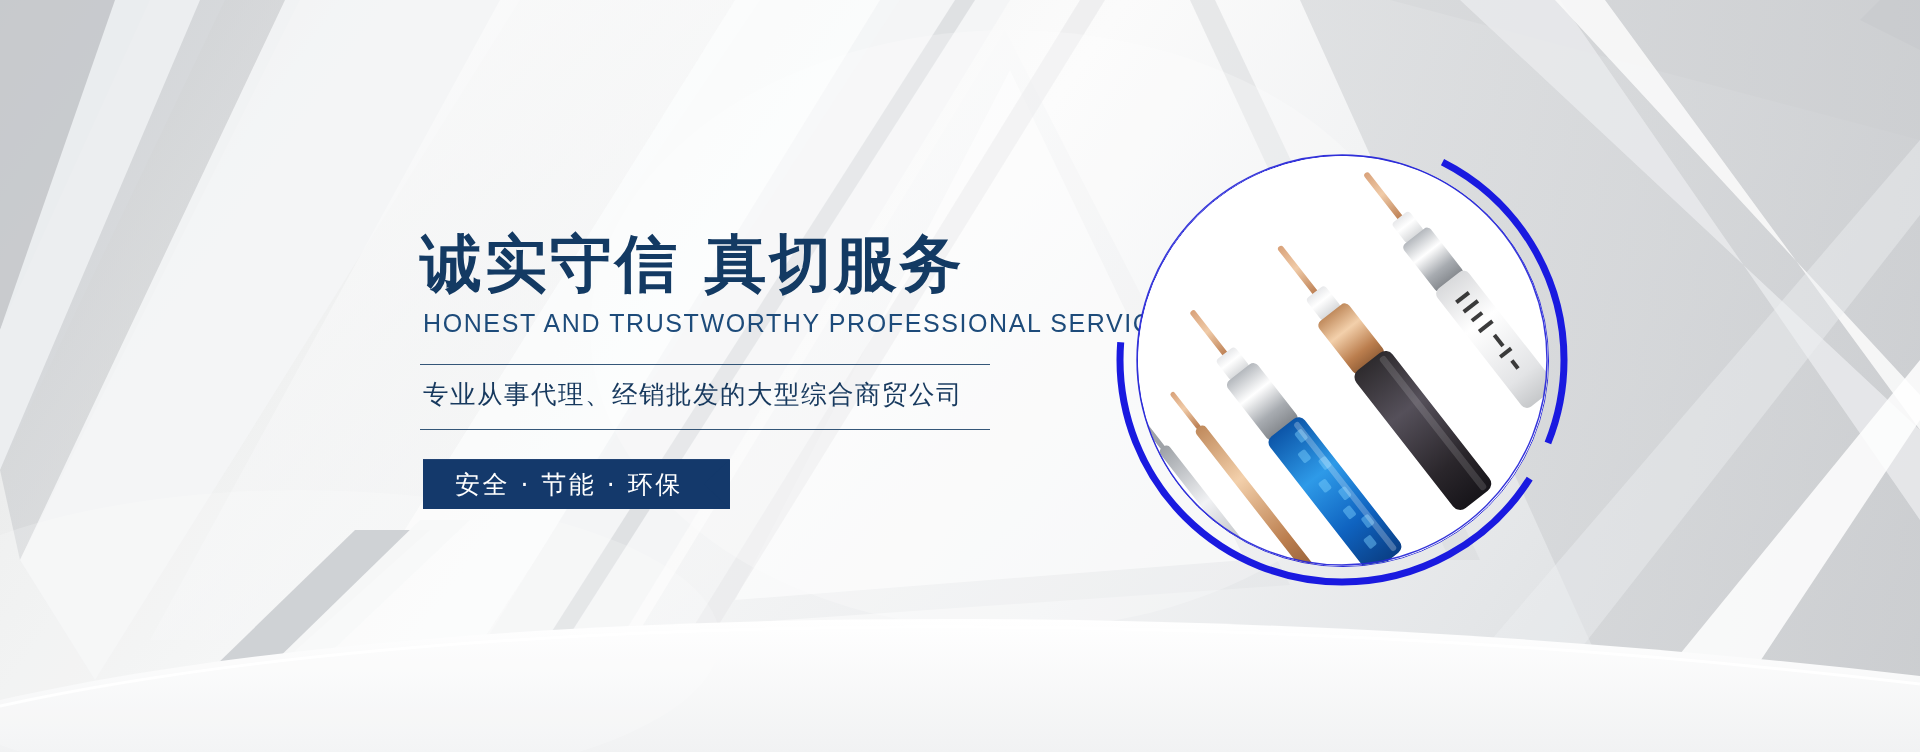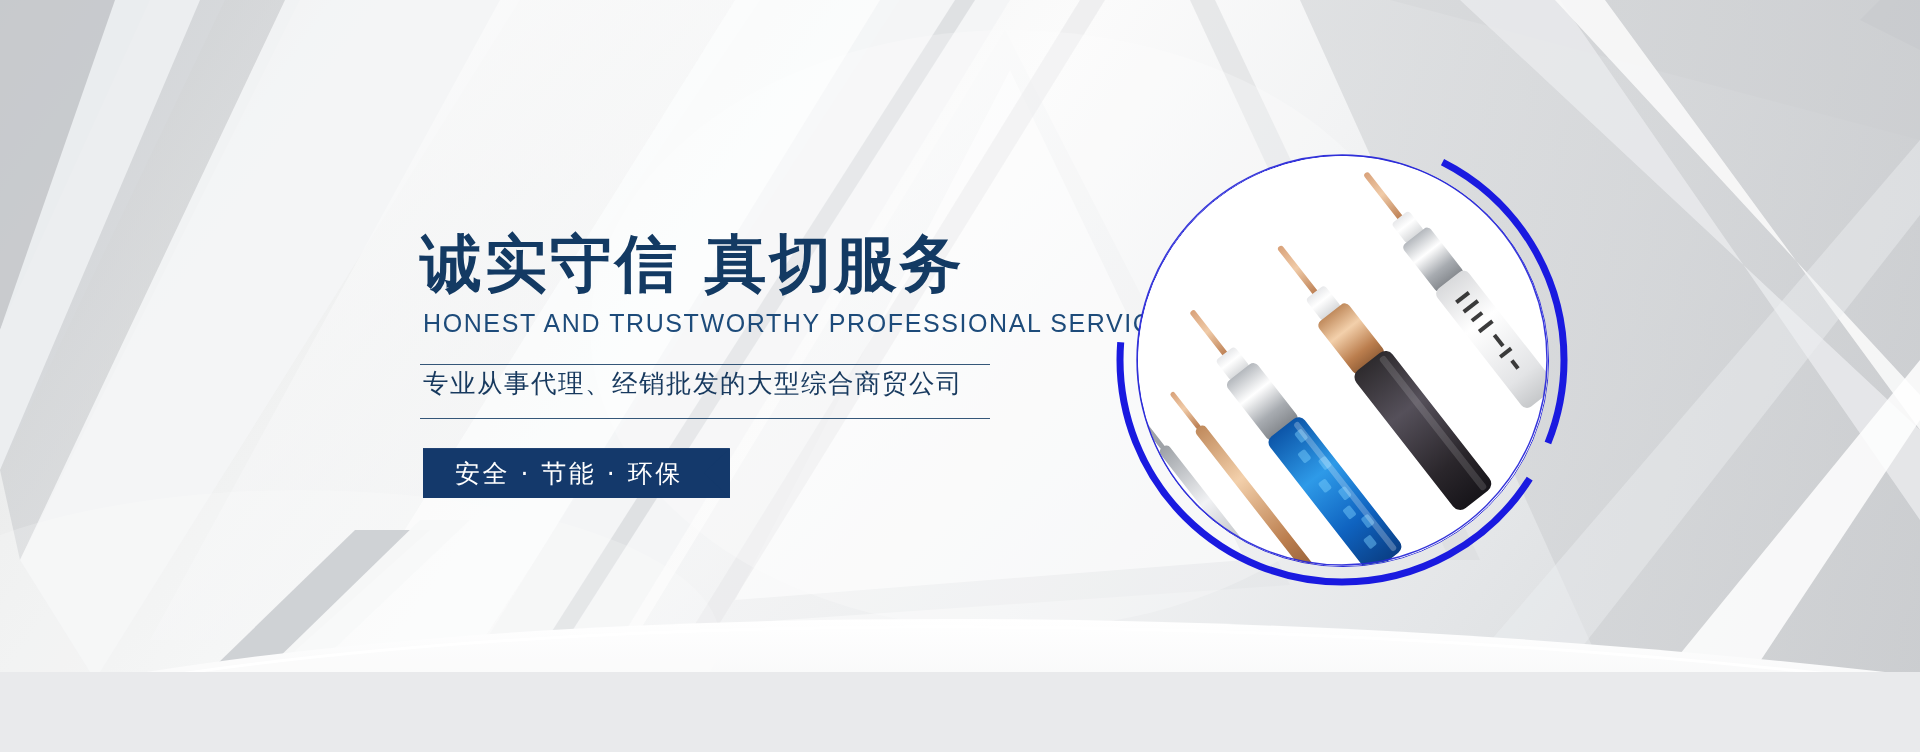--- a/index.html
+++ b/index.html
@@ -2,21 +2,21 @@
 <html><head>
 <meta charset="utf-8">
 <style>
   html,body{margin:0;padding:0;}
   body{
     width:1920px;height:752px;overflow:hidden;
     font-family:"Liberation Sans","DejaVu Sans",sans-serif;
     background:#e9eaec;
   }
   #banner{
-    position:relative;width:1920px;height:672px;overflow:hidden;
+    position:relative;width:1920px;height:752px;overflow:hidden;
     background:
       linear-gradient(125deg,#dfe1e3 0%,#eceded 14%,#f4f5f5 30%,#fbfbfb 46%,#f2f3f4 60%,#e4e6e8 78%,#d2d4d6 100%);
   }
 
   
   .bg-layer{position:absolute;inset:0;overflow:hidden;}
   .bg-svg{position:absolute;left:0;top:0;width:1920px;height:752px;display:block;}
 
   
   .text-block{
@@ -28,21 +28,21 @@
     font-family:"DejaVu Sans","Liberation Sans",sans-serif;
   }
   .subhead{
     margin:14px 0 0 3px;font-size:25px;letter-spacing:1.6px;
     color:#1d4b7a;font-weight:400;white-space:nowrap;
   }
   .rule{
     margin-top:26px;width:570px;height:1px;background:#123a61;opacity:.85;
   }
   .desc{
-    margin:1px 0 0 3px;font-size:25.5px;letter-spacing:1.5px;color:#17395e;
+    margin:12px 0 0 3px;font-size:25.5px;letter-spacing:1.5px;color:#17395e;
     white-space:nowrap;font-family:Liberation Mono, monospace;
   }
   .rule2{
     margin-top:17px;width:570px;height:1px;background:#123a61;opacity:.85;
   }
   .ribbon{
     position:relative;margin-top:29px;margin-left:3px;
     width:307px;height:50px;
     background:#14396b;
     display:flex;align-items:center;

